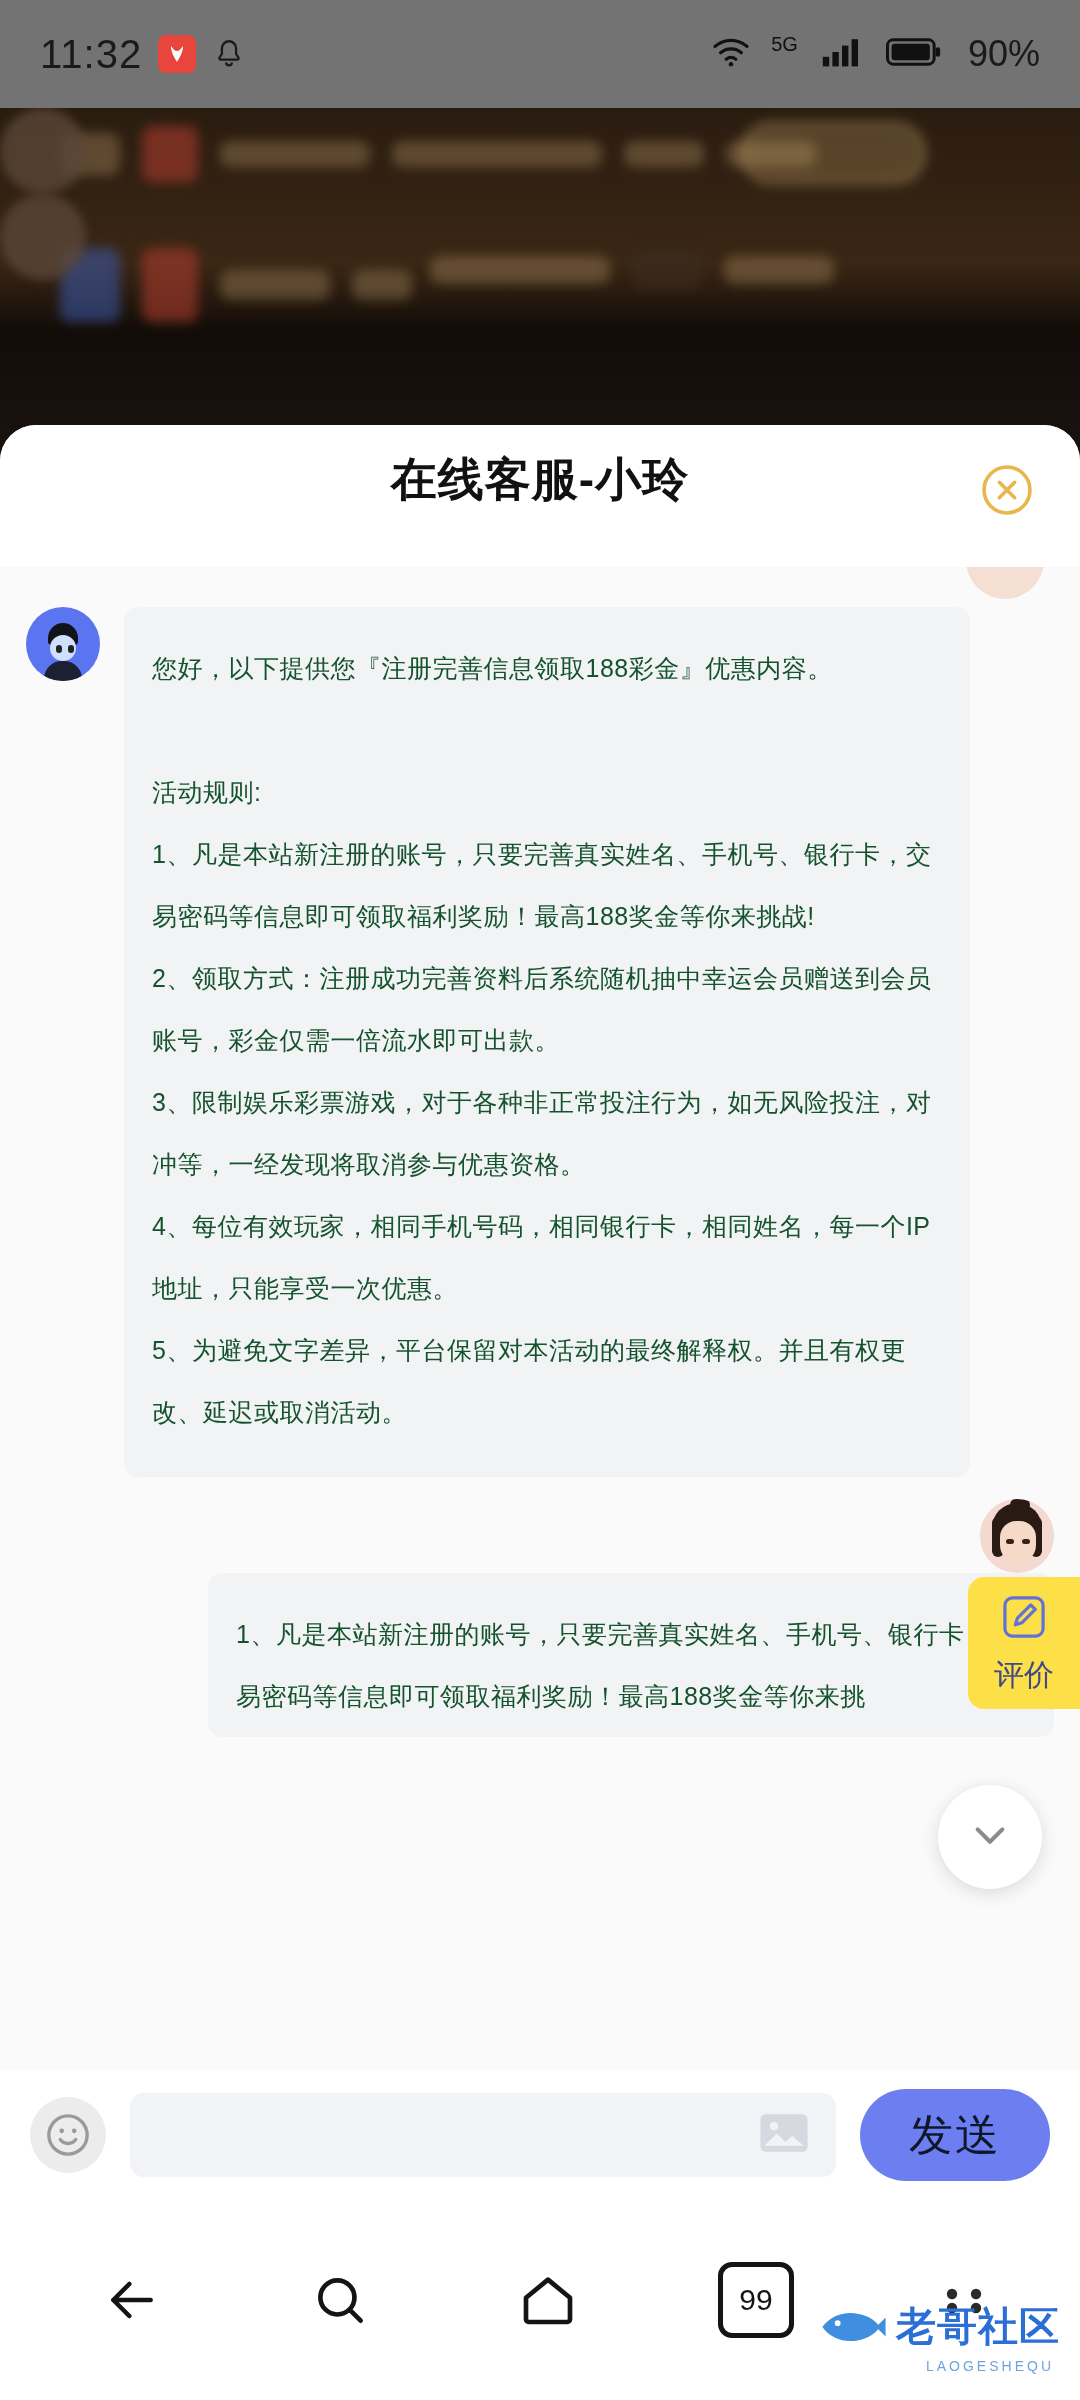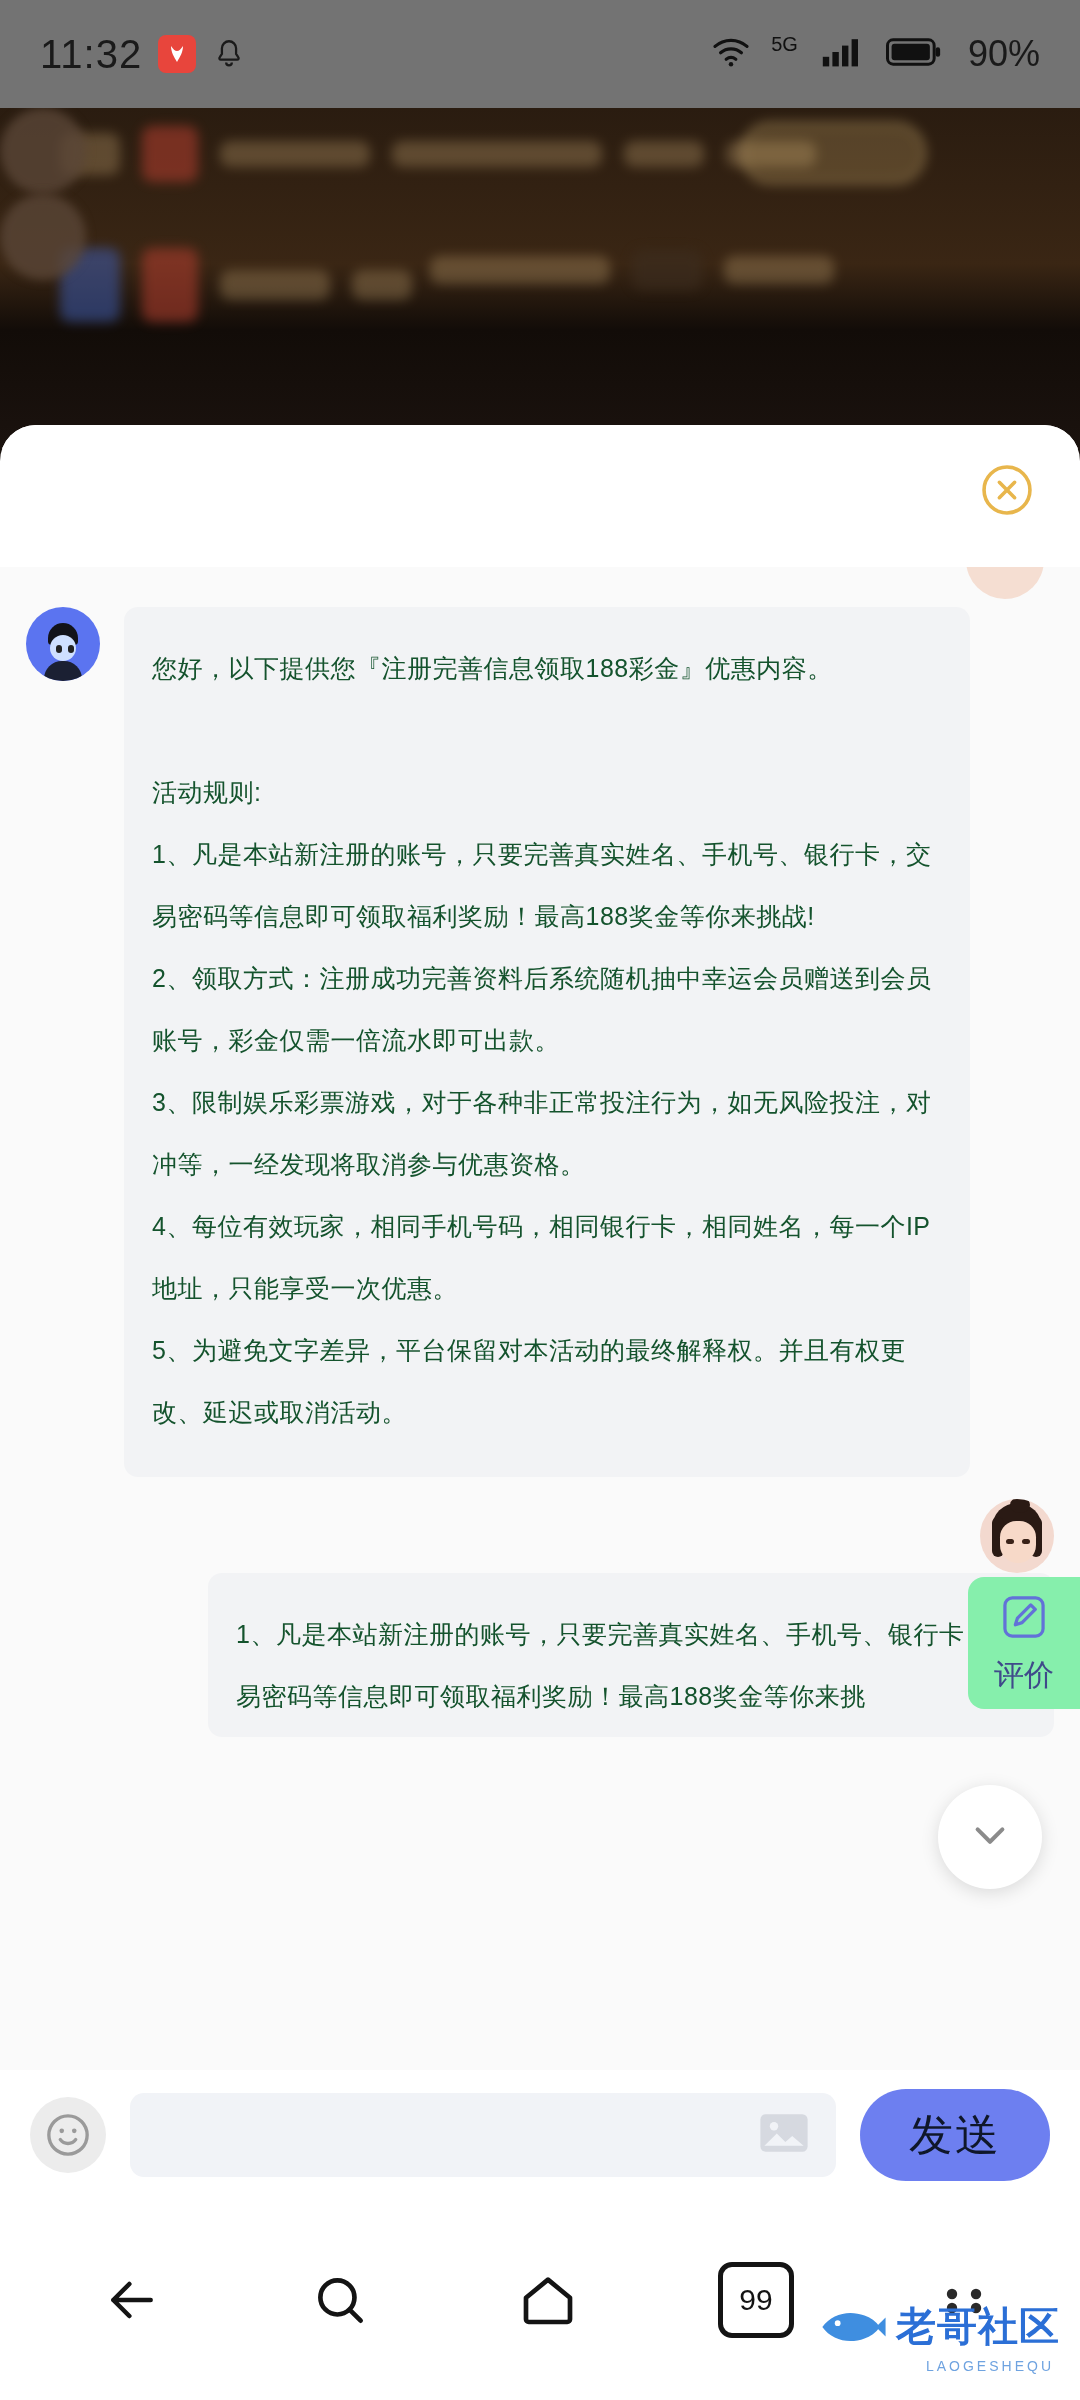--- a/index.html
+++ b/index.html
@@ -280,21 +280,21 @@
     overflow: hidden;
   }
 
   
   .rate-btn {
     position: absolute;
     right: 0;
     top: 1010px;
     width: 112px;
     height: 132px;
-    background: #86efac;
+    background: #fde047;
     border-radius: 16px 0 0 16px;
     display: flex;
     flex-direction: column;
     align-items: center;
     justify-content: center;
     gap: 8px;
   }
   .rate-btn .label {
     font-size: 30px;
     color: #3f4a8a;
@@ -484,20 +484,21 @@
     <span class="bg-chip dark" style="width:70px;height:40px;"></span>
     <span class="bg-chip" style="width:110px;height:28px;"></span>
   </div>
   <div class="bg-circle" style="left:840px; top:150px; width:86px; height:86px;"></div>
   <div class="bg-circle" style="left:950px; top:150px; width:86px; height:86px;"></div>
 </div>
 
 <div class="sheet">
 
   <div class="sheet-header">
+    <div class="sheet-title">在线客服-小玲</div>
     <div class="close-btn">
       <svg width="54" height="54" viewBox="0 0 24 24">
           <circle cx="12" cy="12" r="10.2" fill="none" stroke="#e8b64c" stroke-width="1.6"></circle>
           <path d="M8.6 8.6l6.8 6.8M15.4 8.6l-6.8 6.8" stroke="#e8b64c" stroke-width="1.6" stroke-linecap="round"></path>
         </svg>
     </div>
   </div>
 
   <div class="chat-area">
 

